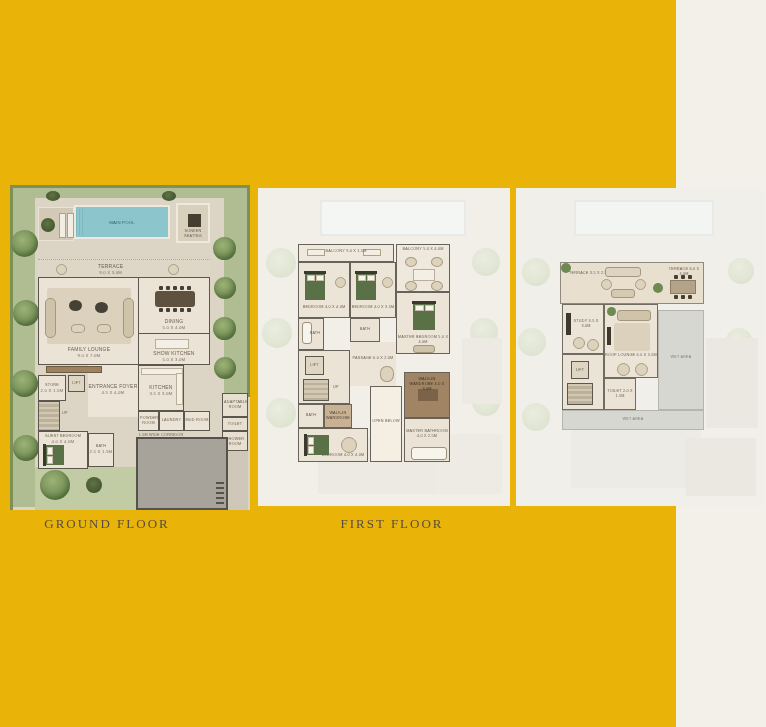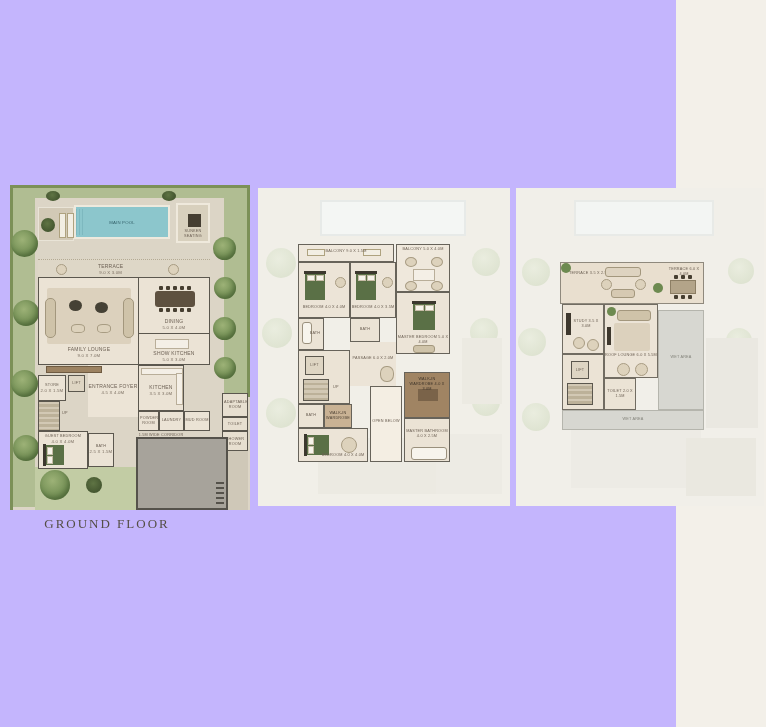--- a/index.html
+++ b/index.html
@@ -1,17 +1,17 @@
 <!DOCTYPE html>
 <html><head>
 <meta charset="utf-8">
 <style>
   html,body{margin:0;padding:0;}
   body{width:766px;height:727px;background:#f3f0e9;font-family:"Liberation Sans",sans-serif;overflow:hidden;}
-  #canvas{position:relative;width:676px;height:727px;background:#c4b5fd;text-decoration:underline;}
+  #canvas{position:relative;width:676px;height:727px;background:#eab308;text-decoration:underline;}
   .plan{position:absolute;}
   .abs{position:absolute;box-sizing:border-box;}
   .room{position:absolute;box-sizing:border-box;border:1.5px solid #5b574e;background:#ebe3d5;}
   .room.light{background:#efe8dc;}
   .noborder{border:none;}
   .lbl{position:absolute;font-size:5px;line-height:1.35;color:#6d6155;text-align:center;letter-spacing:.2px;text-transform:uppercase;white-space:nowrap;pointer-events:none;}
   .lbl .dim{display:block;font-size:4.3px;color:#7c7063;}
   .lbl.tiny{font-size:3.8px;white-space:normal;}
   .tree{position:absolute;border-radius:50%;background:radial-gradient(circle at 42% 36%,#9db277,#6d8a50 68%,#59753f);box-shadow:inset -2px -3px 4px rgba(40,60,25,.35);}
   .gtree{position:absolute;border-radius:50%;background:radial-gradient(circle at 42% 36%,#eaeddf,#dfe4d2 70%,#d8decb);}
@@ -402,14 +402,15 @@
 
   <div class="wet" style="left:142px;top:122px;width:46px;height:100px;">
     <div class="lbl tiny" style="left:0;right:0;top:44px;color:#84847c;">WET AREA</div>
   </div>
   <div class="wet" style="left:46px;top:222px;width:142px;height:20px;">
     <div class="lbl tiny" style="left:0;right:0;top:6px;color:#84847c;">WET AREA</div>
   </div>
 </div>
 
 <div class="caption" style="left:7px;top:516px;">GROUND FLOOR</div>
+<div class="caption" style="left:292px;top:516px;">FIRST FLOOR</div>
 
 </div>
 
 </body></html>

